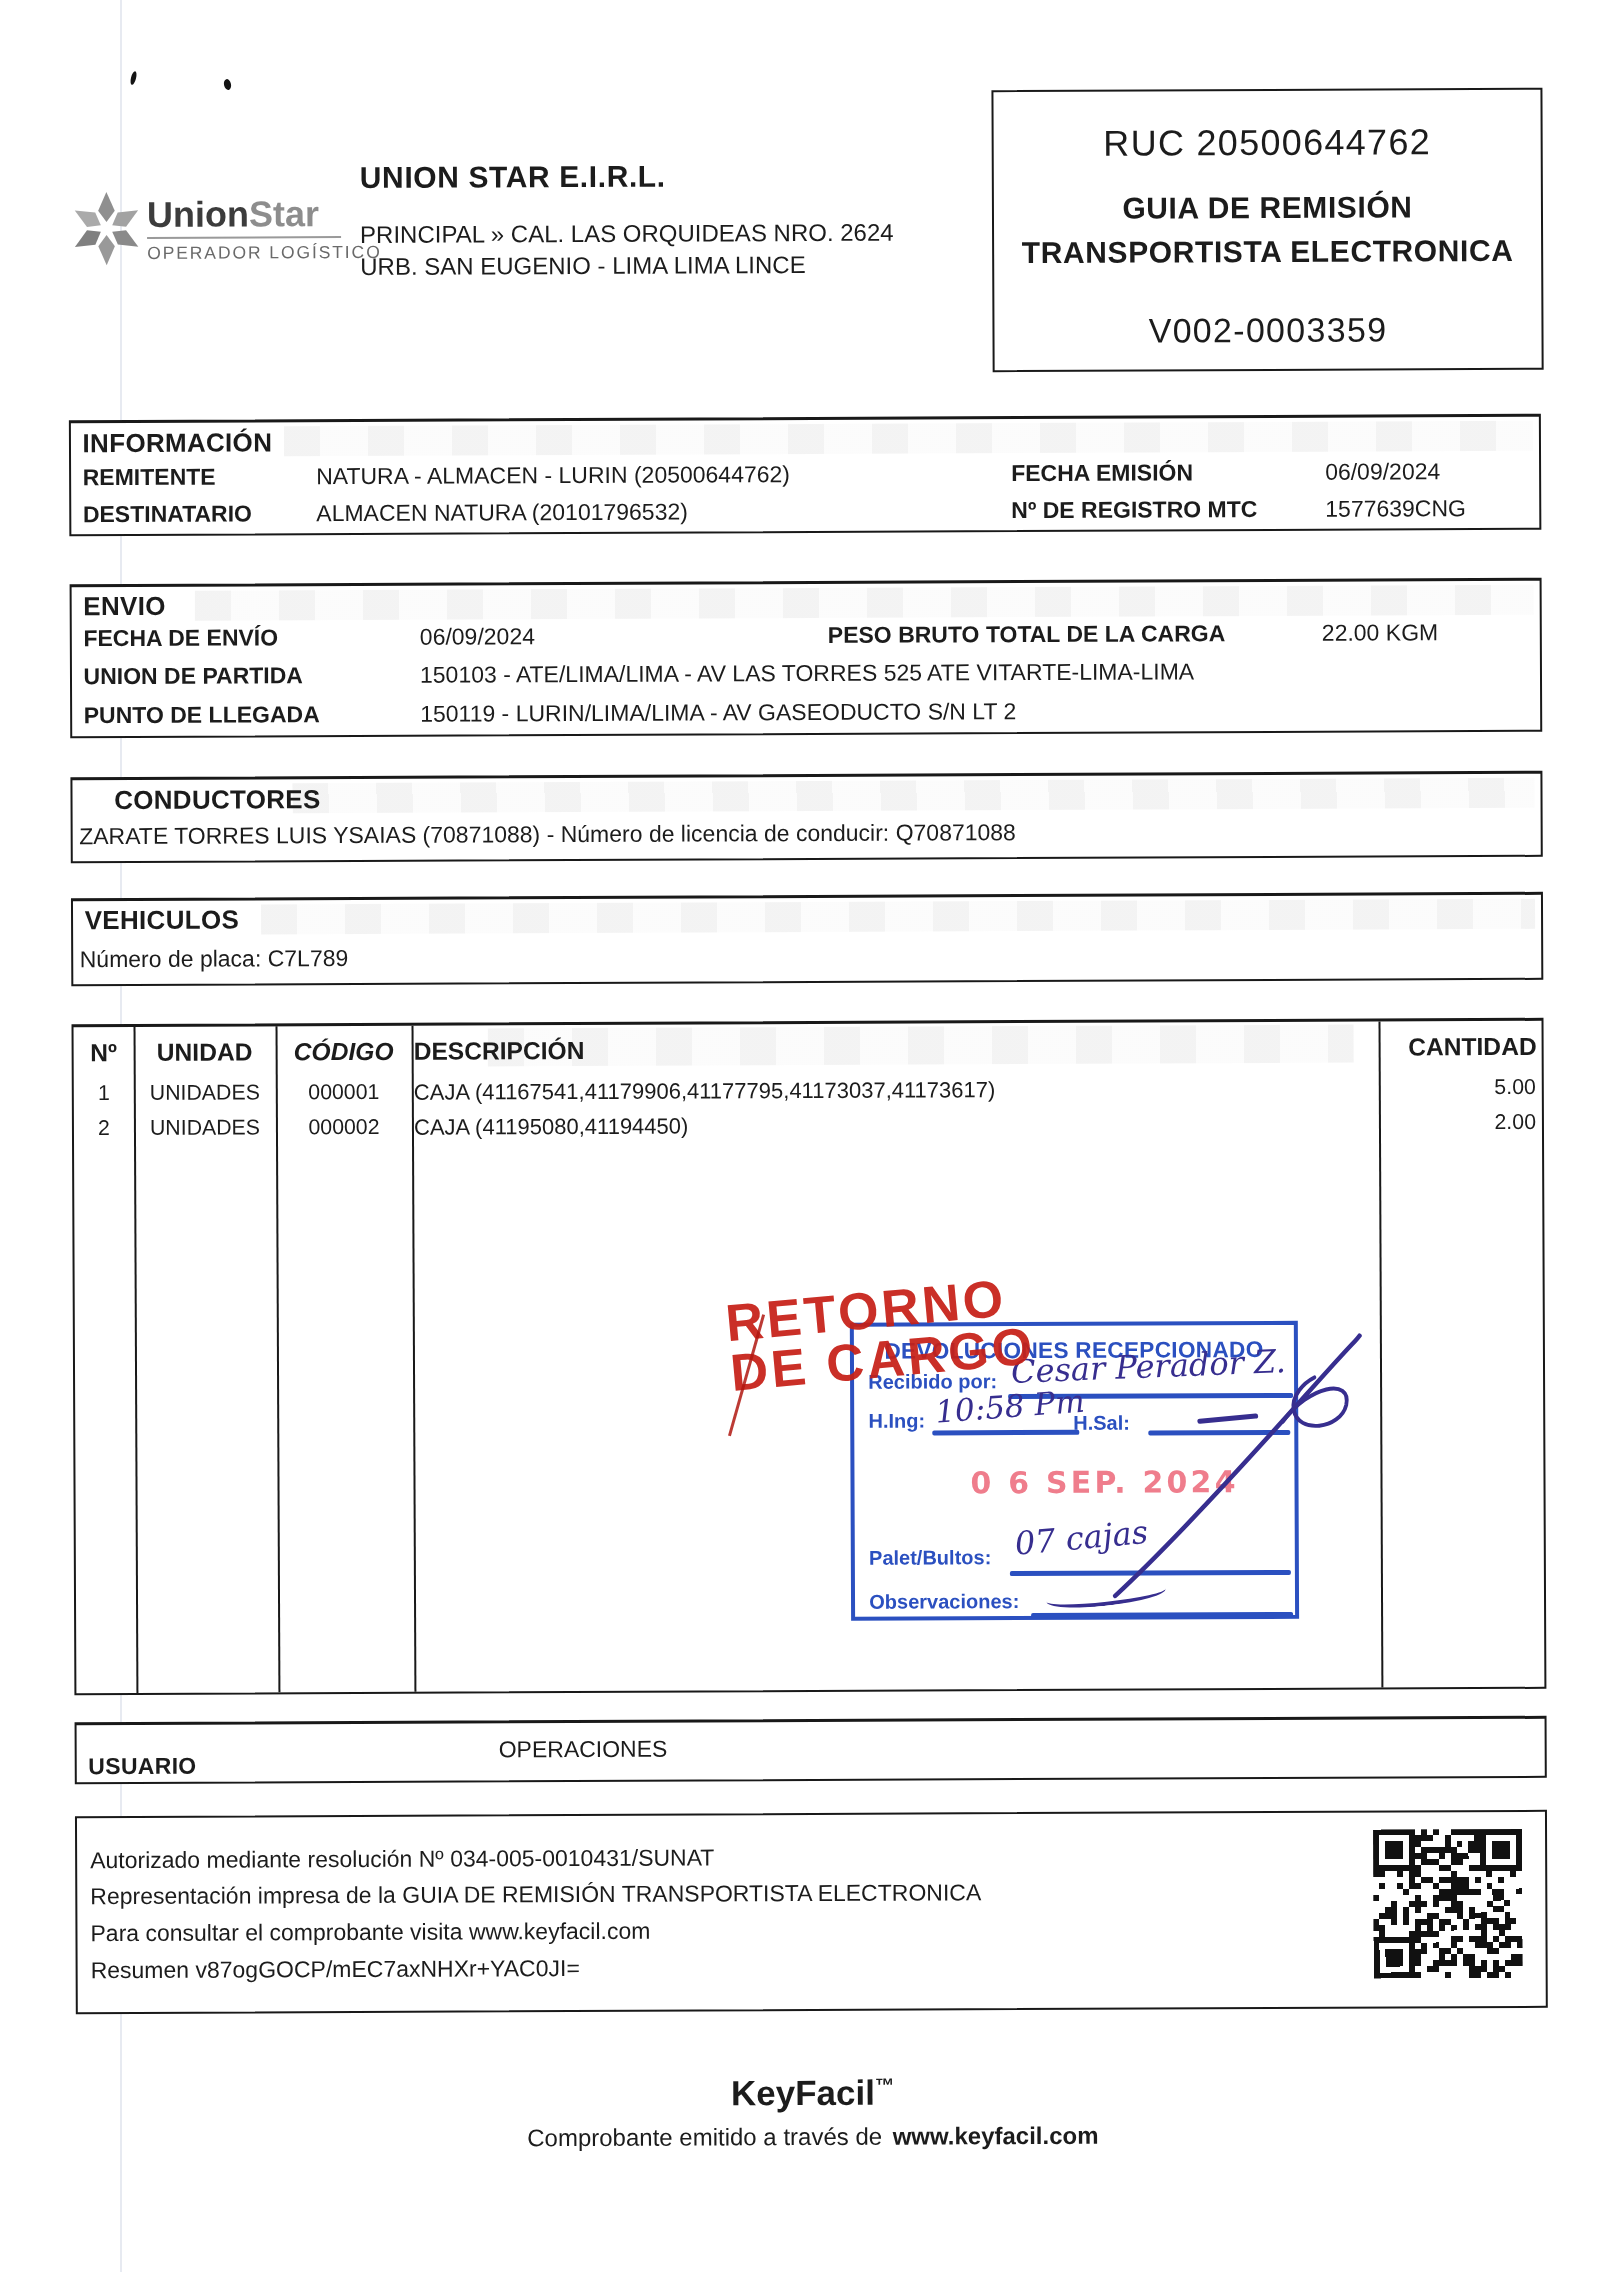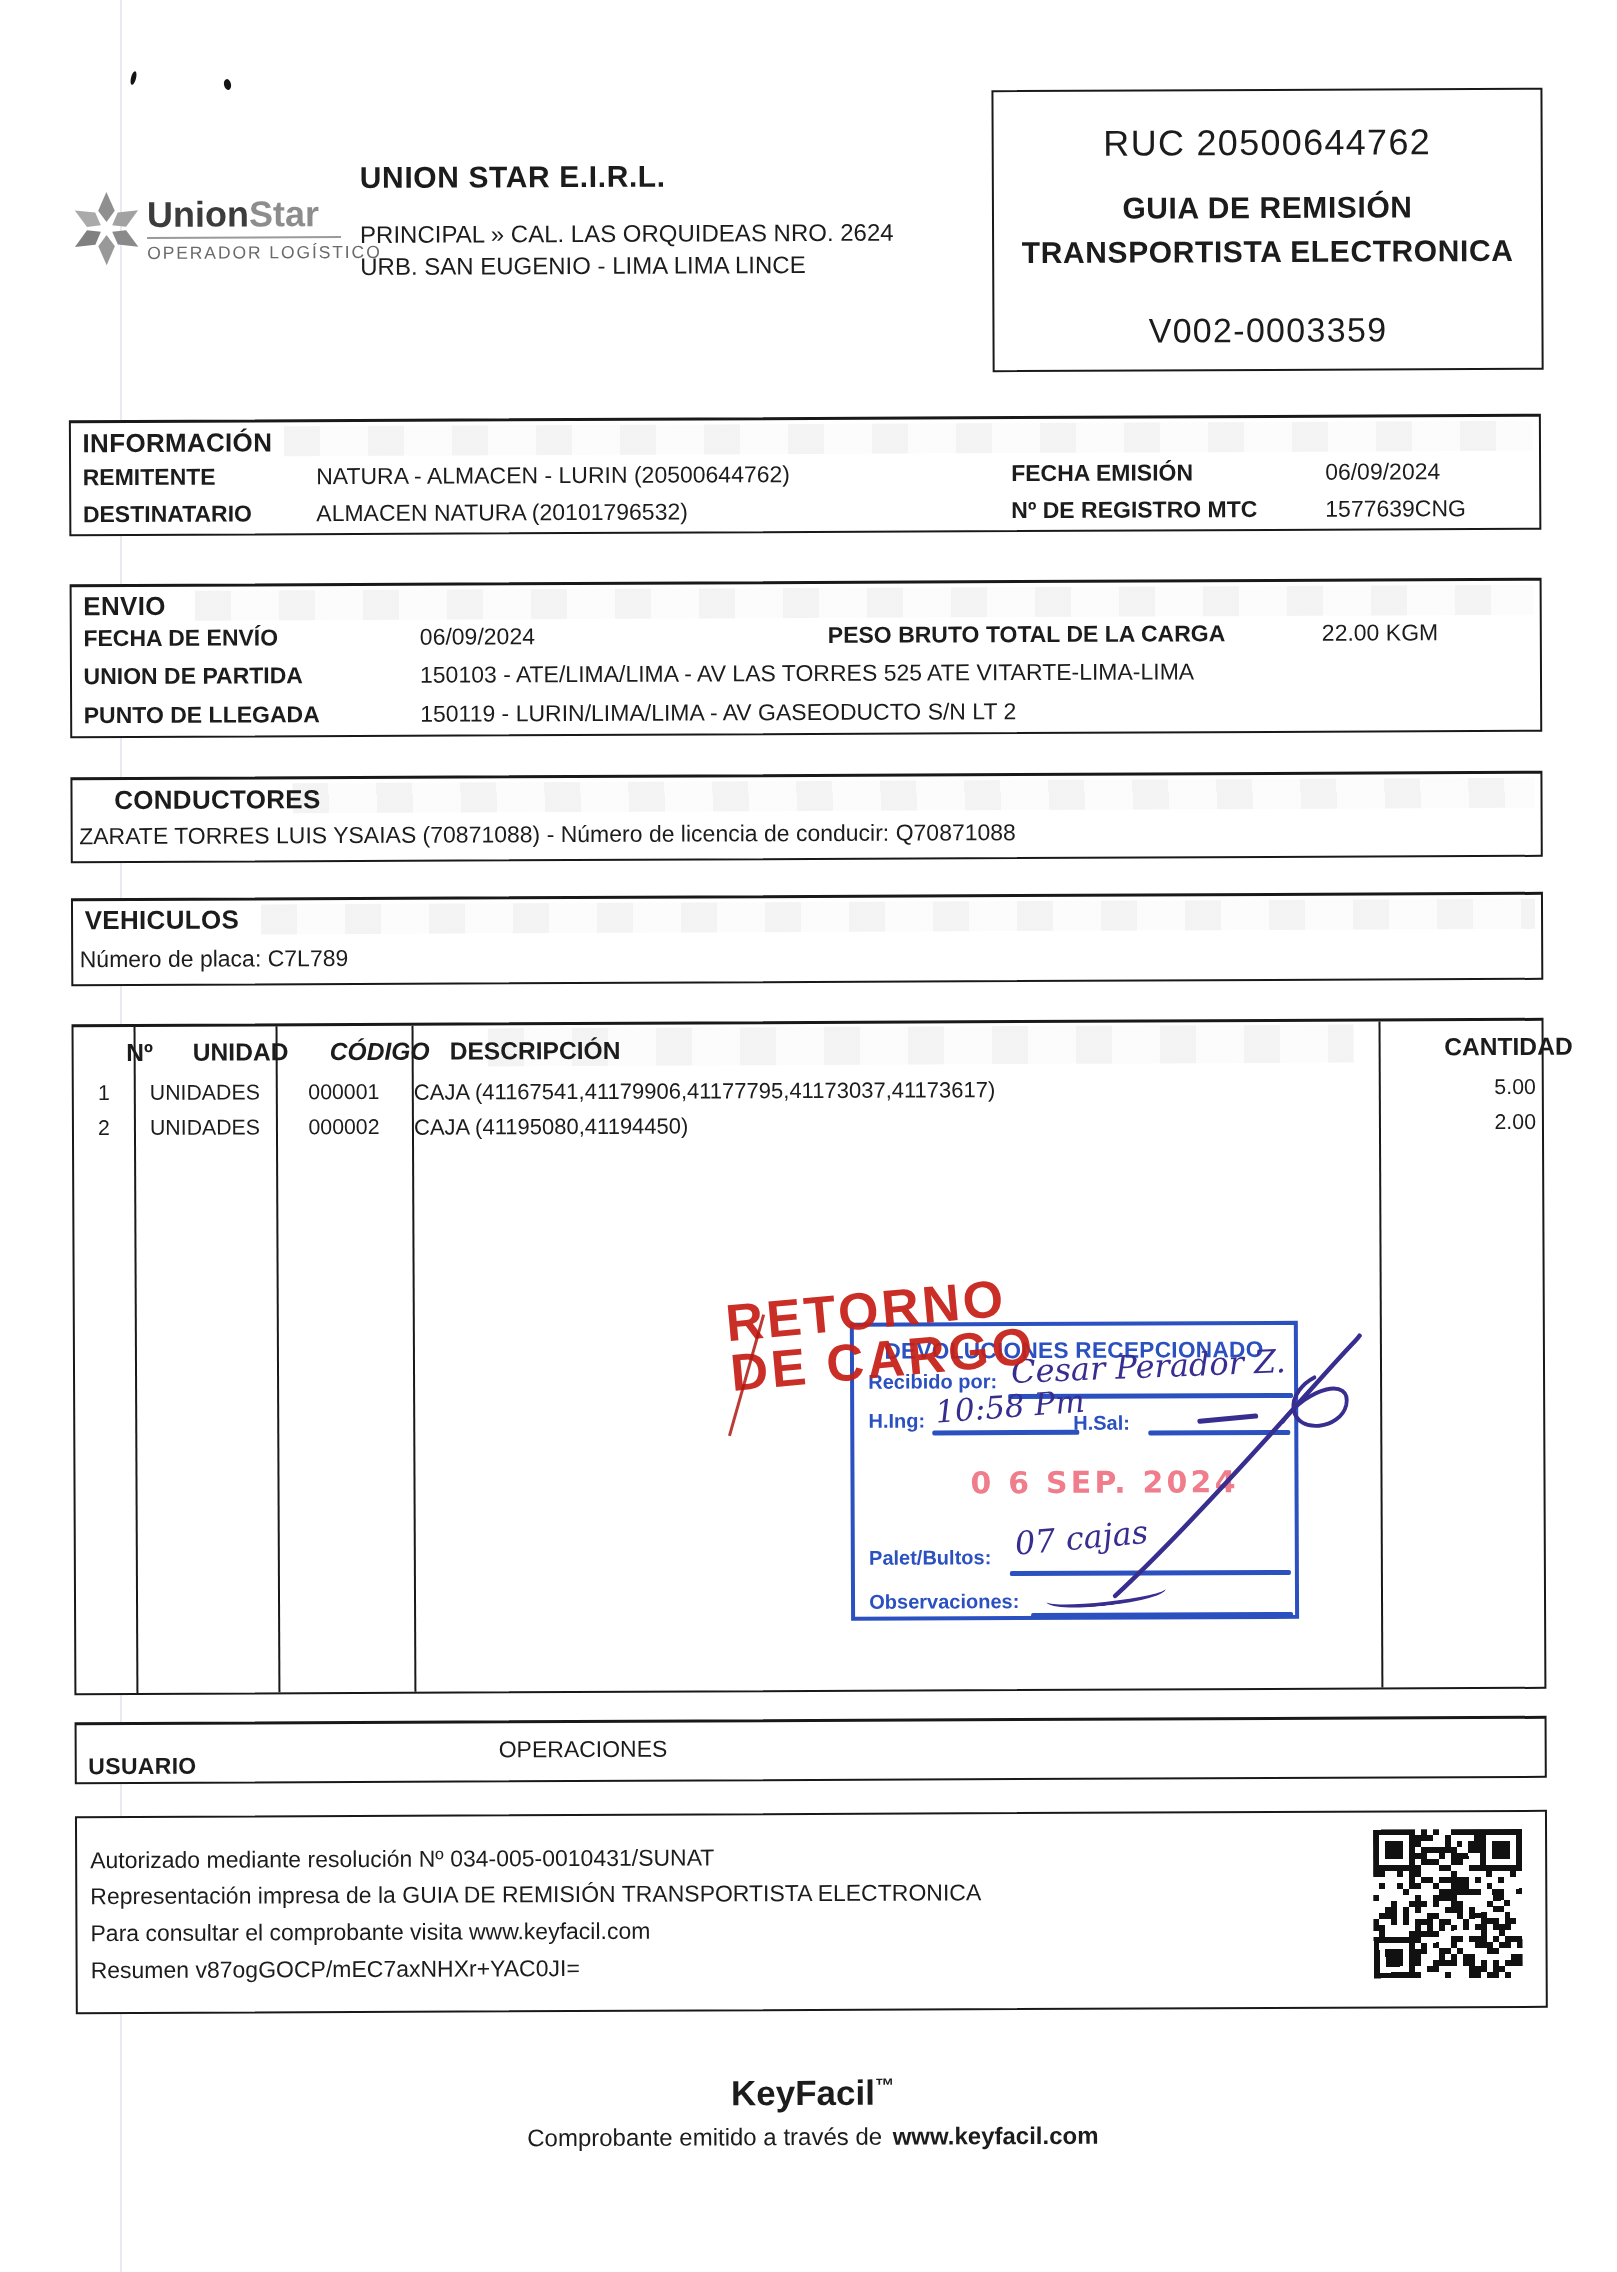--- a/index.html
+++ b/index.html
@@ -6,21 +6,21 @@
   .page{position:relative;width:1617px;height:2273px;background:#fff;overflow:hidden;
         font-family:"Liberation Sans",sans-serif;color:#1c1c1c;}
   .doc{position:absolute;inset:0;transform:rotate(-0.25deg);transform-origin:50% 50%;}
   .abs{position:absolute;}
   .box{position:absolute;border:2.6px solid #191919;border-top-width:3.9px;background:#fff;}
   .sec-title{font-size:26px;font-weight:bold;letter-spacing:0.3px;}
   .lbl{font-size:23px;font-weight:bold;}
   .val{font-size:23px;}
   .smear{position:absolute;background:repeating-linear-gradient(90deg,rgba(90,90,90,.07) 0 36px,rgba(90,90,90,.02) 36px 84px);pointer-events:none;}
   .cell{position:absolute;font-size:21.3px;}
-  .thead{position:absolute;font-size:24.6px;font-weight:bold;padding-left:36px;}
+  .thead{position:absolute;font-size:24.6px;font-weight:bold;}
   .colline{position:absolute;width:1.9px;background:#191919;top:0;bottom:0;}
   
   .stamps{position:absolute;inset:0;mix-blend-mode:multiply;}
   .retorno{position:absolute;left:723px;top:1299px;transform:rotate(-5deg);color:#c62017;
            font-weight:bold;font-size:52px;line-height:0.96;letter-spacing:3.2px;opacity:.93;
            transform-origin:0 0;white-space:nowrap;}
   .bluebox{position:absolute;left:849px;top:1323px;width:448px;height:298px;
            border:4.5px solid #2b50c0;color:#2b50c0;box-sizing:border-box;}
   .blbl{position:absolute;font-size:20px;font-weight:bold;color:#2b50c0;white-space:nowrap;}
   .bline{position:absolute;height:4.5px;background:#2b50c0;border-radius:1.9px;}

